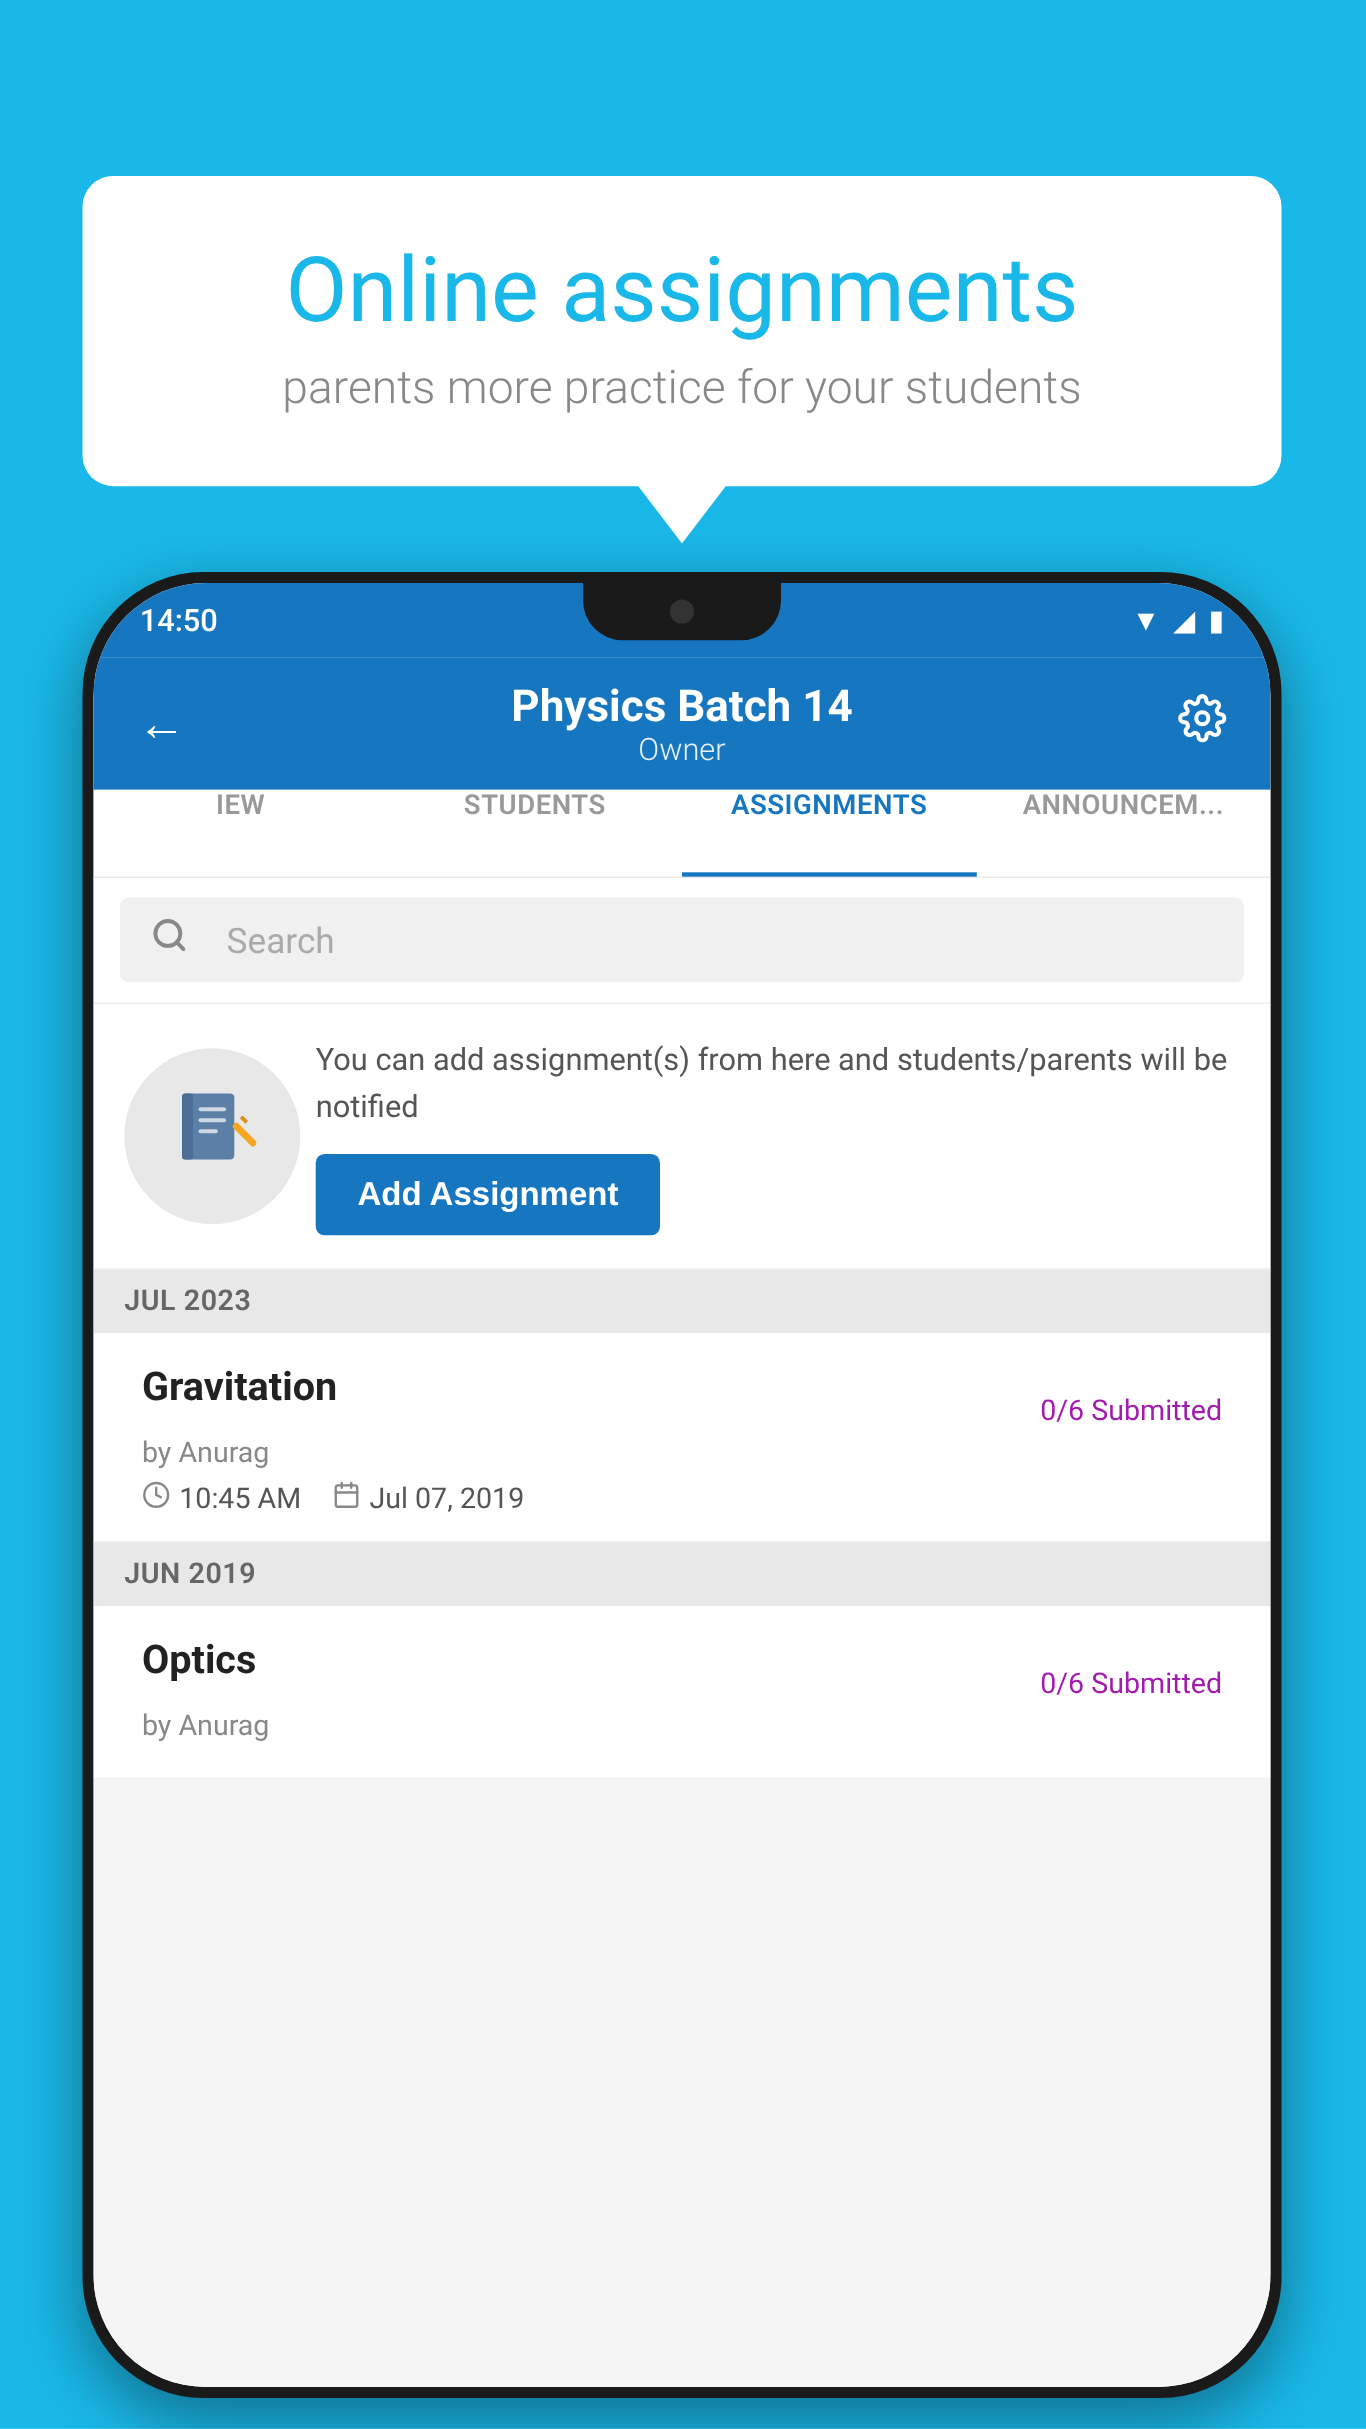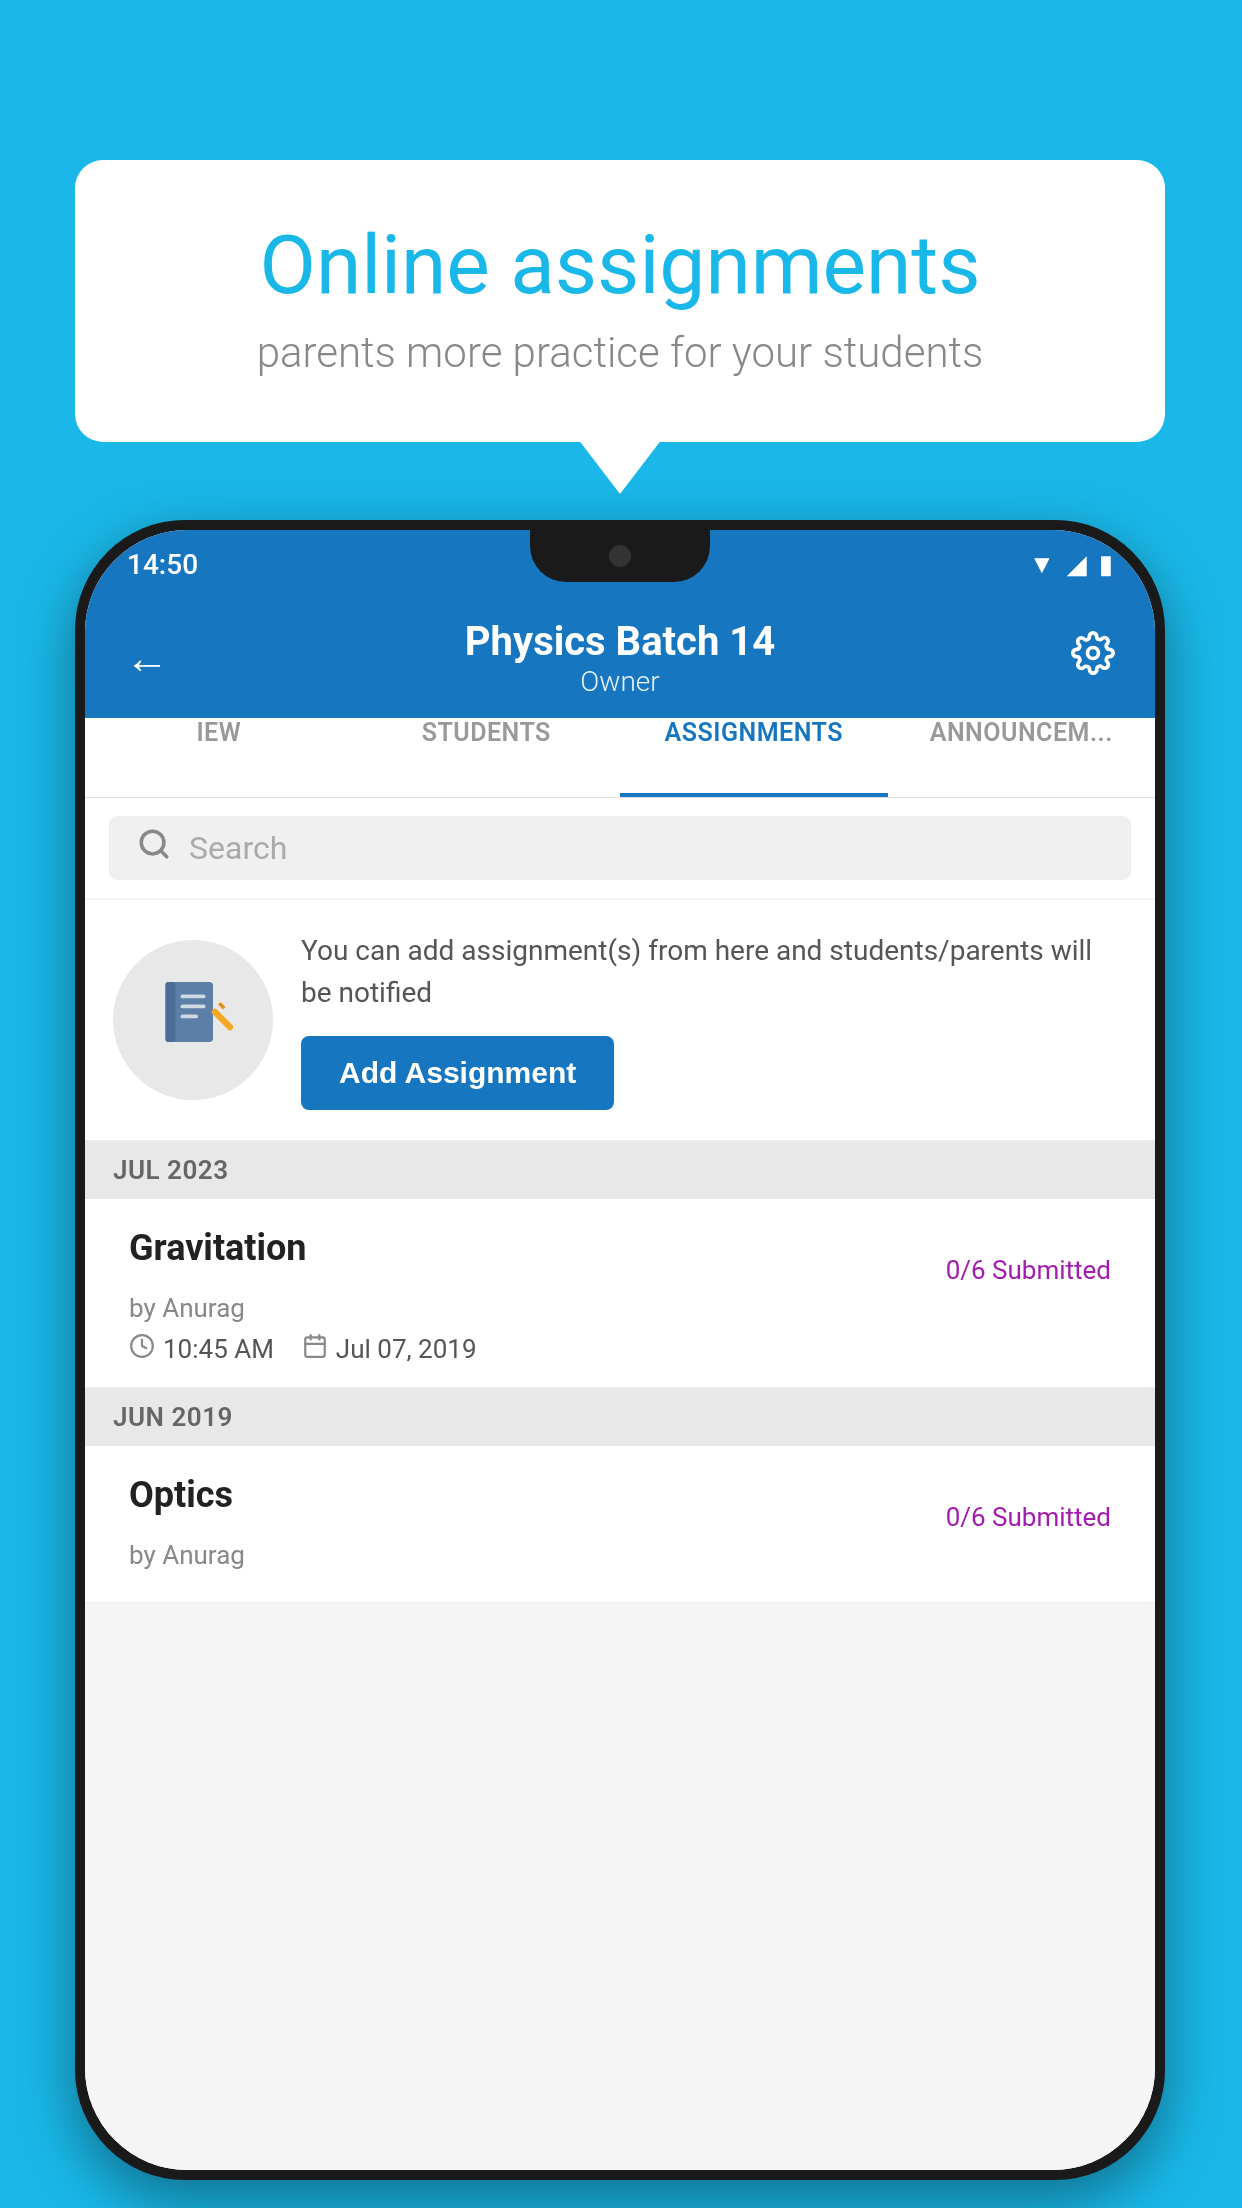--- a/index.html
+++ b/index.html
@@ -191,42 +191,42 @@
     }
 
     
     .search-bar-container {
       background: white;
       padding: 18px 24px;
     }
     .search-bar {
       background: #f0f0f0;
       border-radius: 8px;
-      height: 64px;
+      height: 77px;
       display: flex;
       align-items: center;
       padding: 16px 28px;
-      gap: 18px;
+      gap: 35px;
     }
     .search-icon-wrap {
       color: #888;
       font-size: 34px;
     }
     .search-text {
       color: #aaa;
       font-size: 32px;
     }
 
     
     .assignment-promo {
       background: white;
       display: flex;
       align-items: center;
       padding: 30px 28px;
-      gap: 28px;
+      gap: 14px;
       border-top: 1px solid #eee;
       border-bottom: 1px solid #eee;
       margin-top: 1px;
     }
     .promo-icon-circle {
       width: 160px;
       height: 160px;
       background: #e8e8e8;
       border-radius: 50%;
       flex-shrink: 0;

